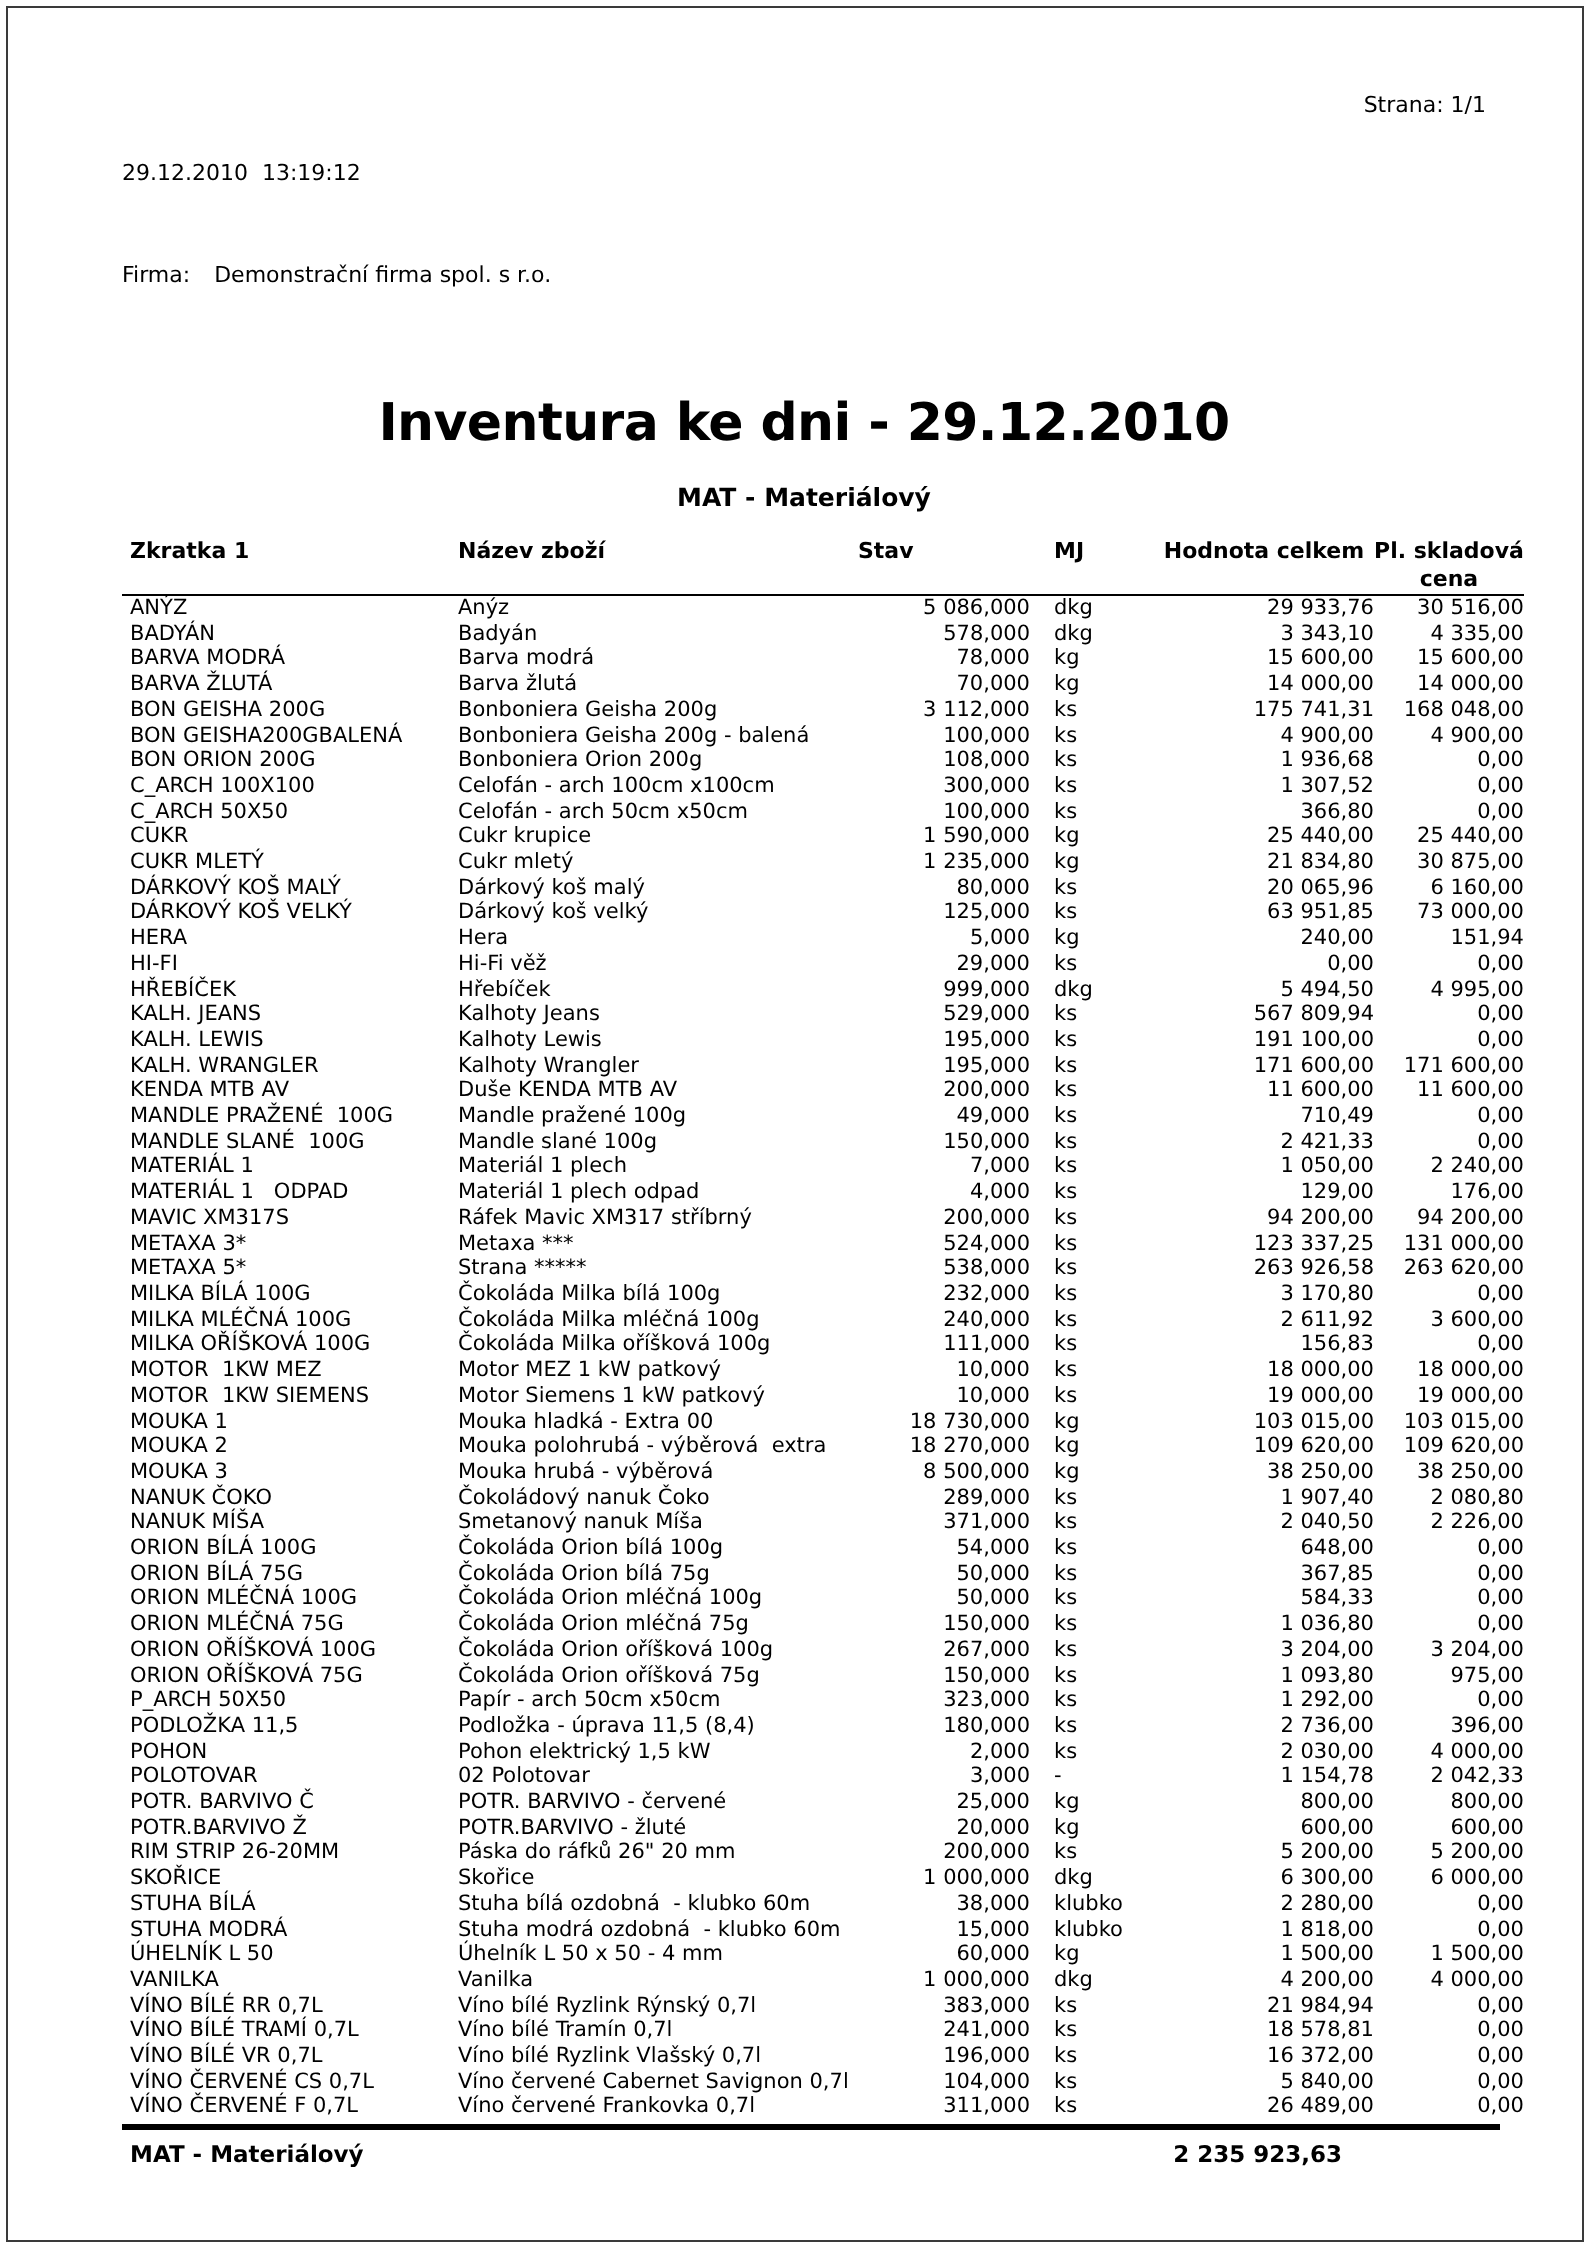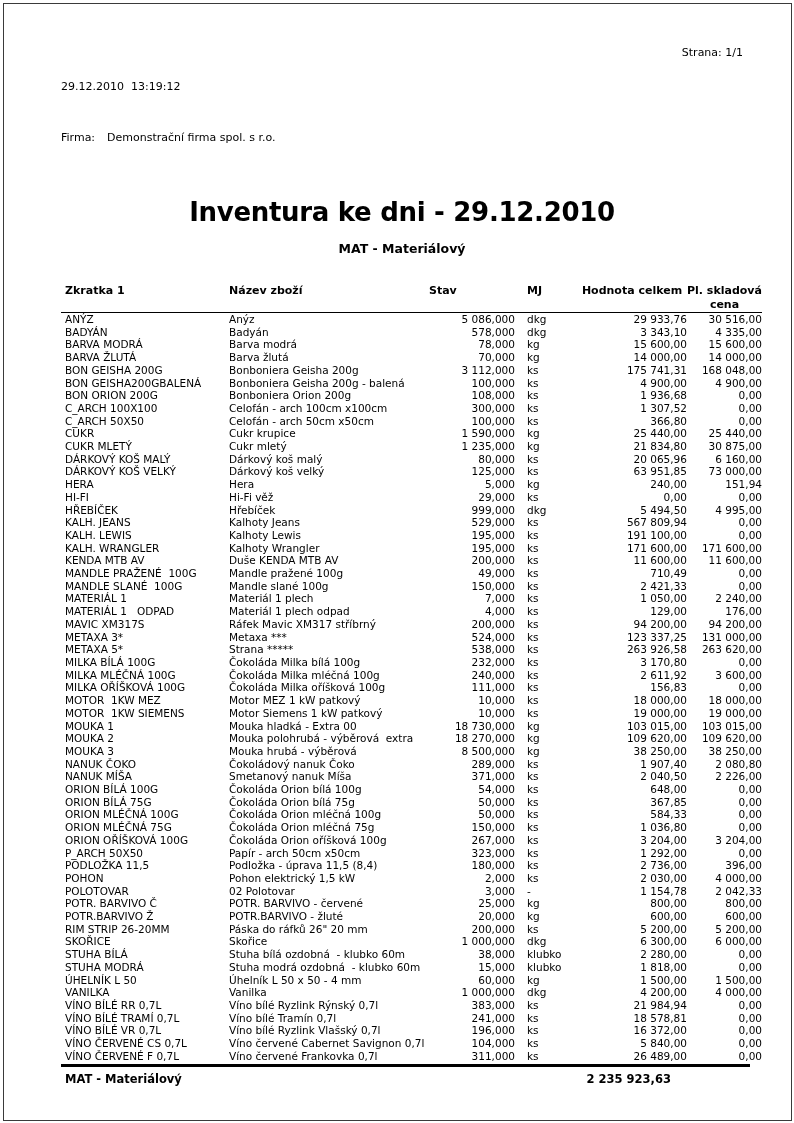--- a/index.html
+++ b/index.html
@@ -13,21 +13,21 @@
   .firm-line span{white-space:pre;}
   .firm-name{margin-left:12px;}
   .title{
     text-align:center;font-size:26px;font-weight:bold;letter-spacing:-0.3px;
     margin:17px 0 0 0;
   }
   .subtitle{
     text-align:center;font-size:12.5px;font-weight:bold;margin:14px 0 0 0;
   }
   table{
-    border-collapse:collapse;table-layout:fixed;width:689px;margin-top:28px;
+    border-collapse:collapse;table-layout:fixed;width:689px;margin-top:13px;
     font-size:10.5px;
   }
   th,td{padding:0;white-space:pre;overflow:visible;}
   thead th{font-size:11px;font-weight:bold;text-align:left;vertical-align:bottom;line-height:14px;}
   thead tr.h2 th{border-bottom:1px solid #000;line-height:13px;padding-bottom:1px;}
   td{height:12.7px;line-height:12.7px;vertical-align:middle;}
   .c0{width:164px;padding-left:4px;}
   .c1{width:200px;}
   .c2{width:86px;text-align:right;}
   .c3{width:50px;padding-left:12px;text-align:left;}
@@ -404,20 +404,28 @@
           </tr>
           <tr>
             <td class="c0">ORION OŘÍŠKOVÁ 100G</td>
             <td class="c1">Čokoláda Orion oříšková 100g</td>
             <td class="c2">267,000</td>
             <td class="c3">ks</td>
             <td class="c4">3 204,00</td>
             <td class="c5">3 204,00</td>
           </tr>
           <tr>
+            <td class="c0">ORION OŘÍŠKOVÁ 75G</td>
+            <td class="c1">Čokoláda Orion oříšková 75g</td>
+            <td class="c2">150,000</td>
+            <td class="c3">ks</td>
+            <td class="c4">1 093,80</td>
+            <td class="c5">975,00</td>
+          </tr>
+          <tr>
             <td class="c0">P_ARCH 50X50</td>
             <td class="c1">Papír - arch 50cm x50cm</td>
             <td class="c2">323,000</td>
             <td class="c3">ks</td>
             <td class="c4">1 292,00</td>
             <td class="c5">0,00</td>
           </tr>
           <tr>
             <td class="c0">PODLOŽKA 11,5</td>
             <td class="c1">Podložka - úprava 11,5 (8,4)</td>

